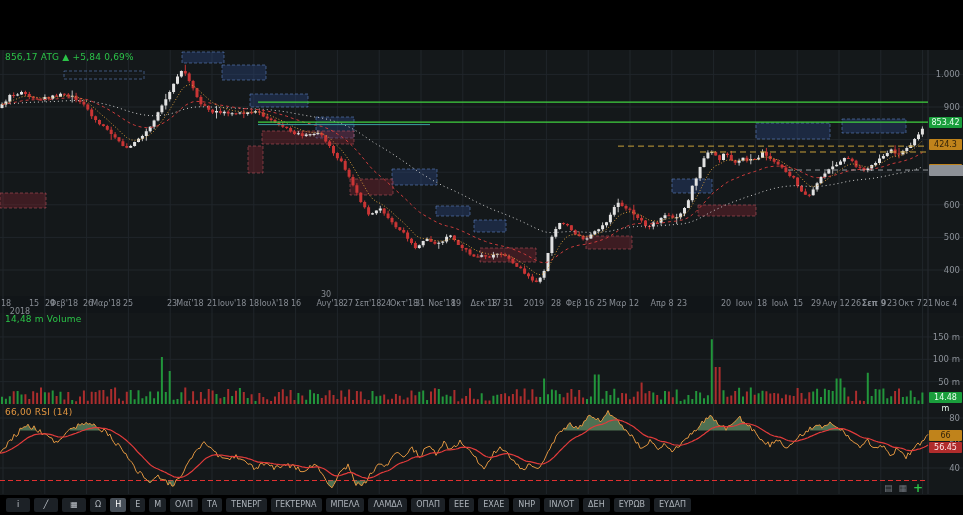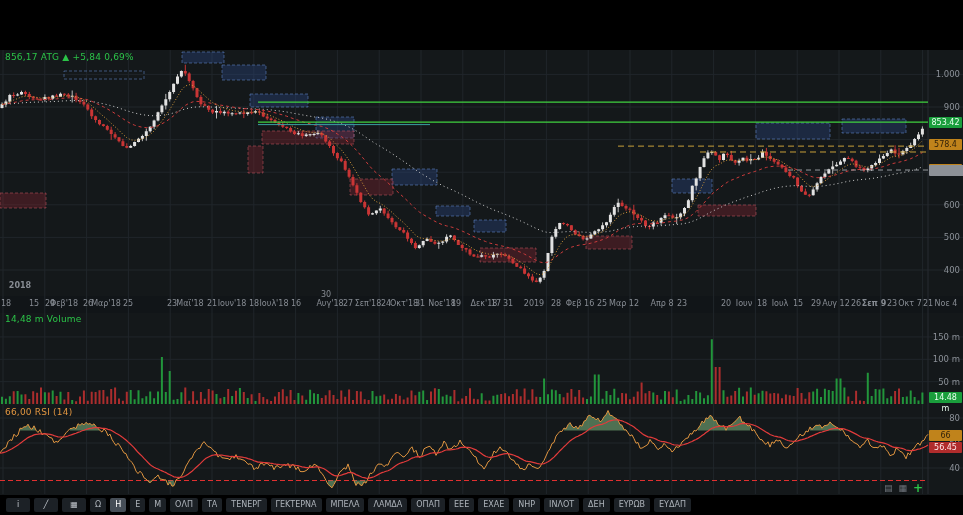--- a/index.html
+++ b/index.html
@@ -160,34 +160,34 @@
       <div class="tbtn">ΔΕΗ</div>
       <div class="tbtn">ΕΥΡΩΒ</div>
       <div class="tbtn">ΕΥΔΑΠ</div>
     </div>
 <div class="tick" style="top: 69.4px;">1.000</div>
     <div class="tick" style="top: 102px;">900</div>
     <div class="tick" style="top: 199.8px;">600</div>
     <div class="tick" style="top: 232.4px;">500</div>
     <div class="tick" style="top: 265px;">400</div>
     <div class="badge green" style="top: 116.685px;">853.42</div>
-    <div class="badge orange" style="top: 139.467px;">578.4</div>
+    <div class="badge orange" style="top: 139.467px;">424.3</div>
     <div class="badge orange" style="top: 164px;">763.8</div>
     <div class="badge gray" style="top: 164.516px; padding-left: 37px;">706.7</div>
     <div class="tick" style="top: 331.95px;">150 m</div>
     <div class="tick" style="top: 354.3px;">100 m</div>
     <div class="tick" style="top: 376.65px;">50 m</div>
     <div class="badge green" style="top: 392.027px;">14.48 m</div>
     <div class="tick" style="top: 413px;">80</div>
     <div class="tick" style="top: 438px;">60</div>
     <div class="tick" style="top: 463px;">40</div>
     <div class="badge orange" style="top: 430px;">66</div>
     <div class="badge red" style="top: 441.938px;">56.45</div>
     <div class="tlabel" style="top: 299px; left: 6px;">18</div>
-    <div class="tlabel" style="top: 281px; left: 20px; font-weight: bold;">2018</div>
+    <div class="tlabel" style="top: 307px; left: 20px;">2018</div>
     <div class="tlabel" style="top: 299px; left: 34px;">15</div>
     <div class="tlabel" style="top: 299px; left: 50px;">29</div>
     <div class="tlabel" style="top: 299px; left: 64px;">Φεβ'18</div>
     <div class="tlabel" style="top: 299px; left: 88px;">26</div>
     <div class="tlabel" style="top: 299px; left: 106px;">Μαρ'18</div>
     <div class="tlabel" style="top: 299px; left: 128px;">25</div>
     <div class="tlabel" style="top: 299px; left: 172px;">23</div>
     <div class="tlabel" style="top: 299px; left: 190px;">Μαϊ'18</div>
     <div class="tlabel" style="top: 299px; left: 212px;">21</div>
     <div class="tlabel" style="top: 299px; left: 232px;">Ιουν'18</div>

